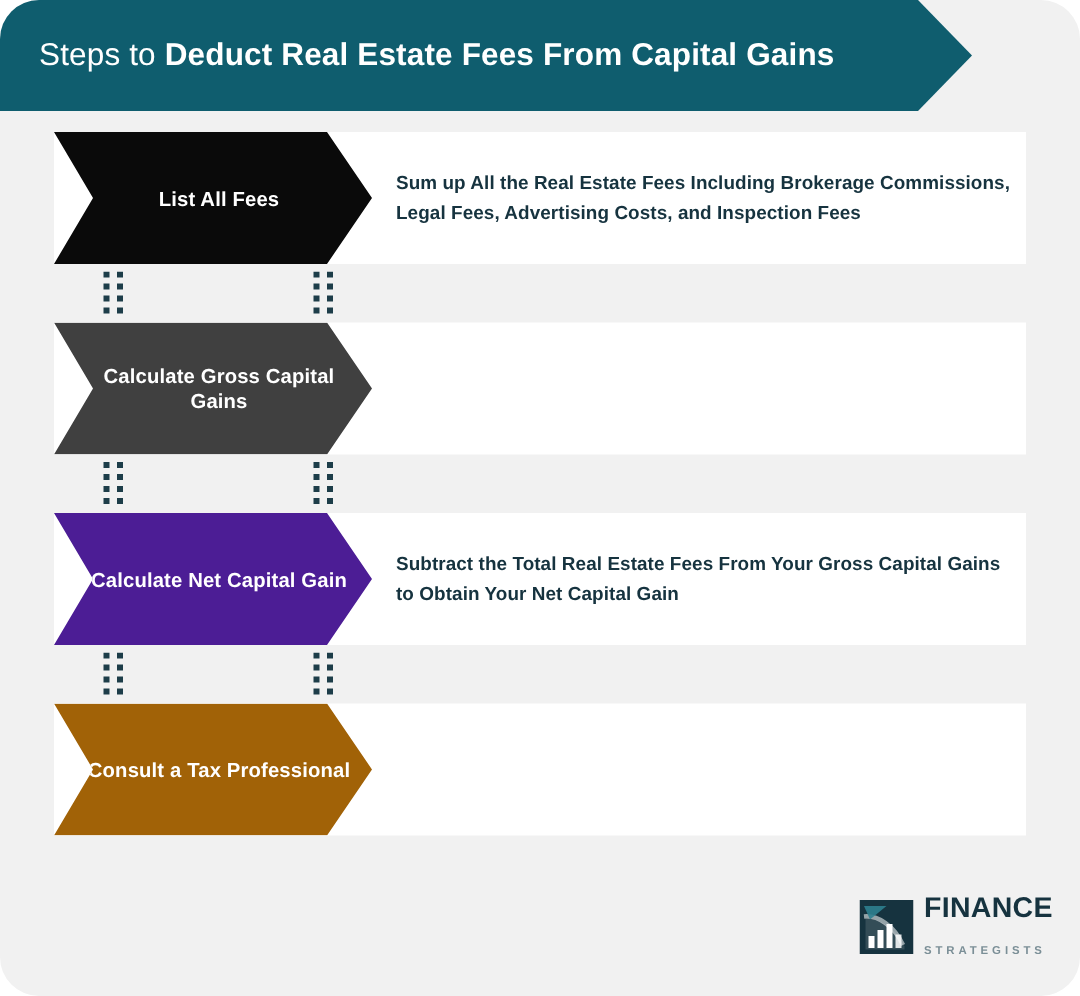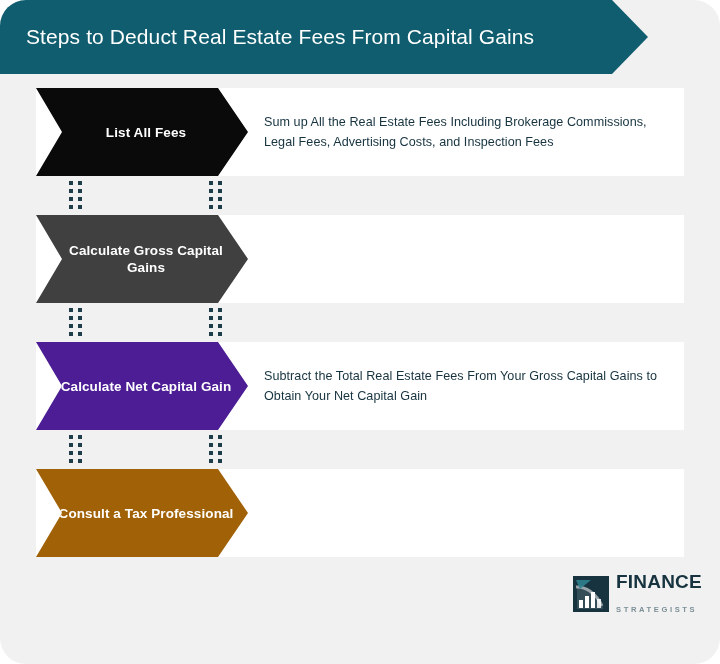--- a/index.html
+++ b/index.html
@@ -40,21 +40,21 @@
   }
   .header-title {
     color: #ffffff;
     font-size: 21px;
     letter-spacing: 0.1px;
     padding-left: 26px;
     white-space: nowrap;
     font-weight: 400;
   }
   .header-title b {
-    font-weight: 400;
+    font-weight: 700;
   }
 
   
   .steps {
     position: absolute;
     left: 0;
     top: 88px;
     width: 692px;
     border-radius: 22px;
   }
@@ -108,21 +108,21 @@
     left: 264px;
     top: 0;
     width: 412px;
     height: 88px;
     display: flex;
     align-items: center;
   }
   .desc-text {
     color: #16333f;
     font-size: 12.6px;
-    font-weight: 400;
+    font-weight: 700;
     line-height: 20px;
     letter-spacing: 0.05px;
   }
 
   
   .connector {
     position: absolute;
     top: 88px;
     height: 39px;
     width: 100%;
@@ -140,21 +140,21 @@
   }
   .dc1 { left: 69px; }
   .dc2 { left: 78px; }
   .dc3 { left: 209px; }
   .dc4 { left: 218px; }
 
   
   .logo {
     position: absolute;
     left: 573px;
-    top: 572px;
+    top: 596px;
     display: flex;
     align-items: center;
   }
   .logo-mark {
     width: 36px;
     height: 36px;
     flex: 0 0 36px;
   }
   .logo-words {
     margin-left: 7px;

